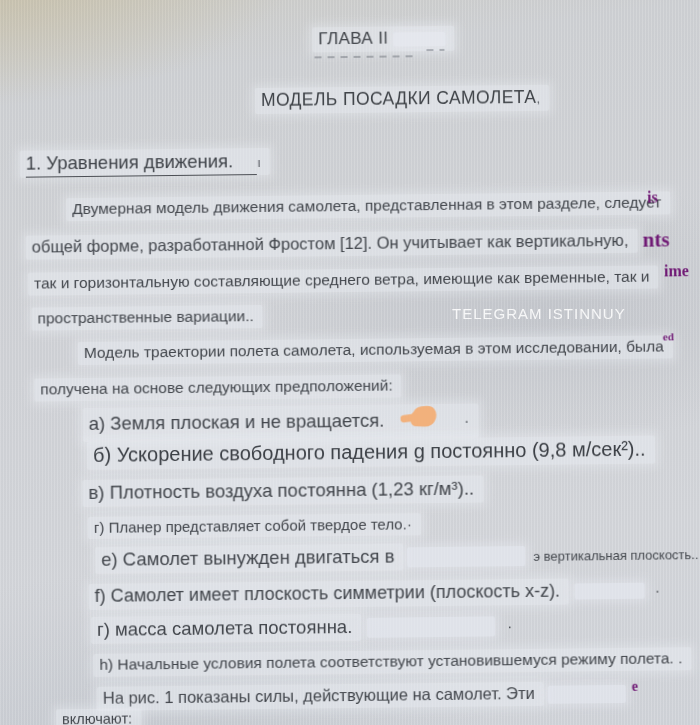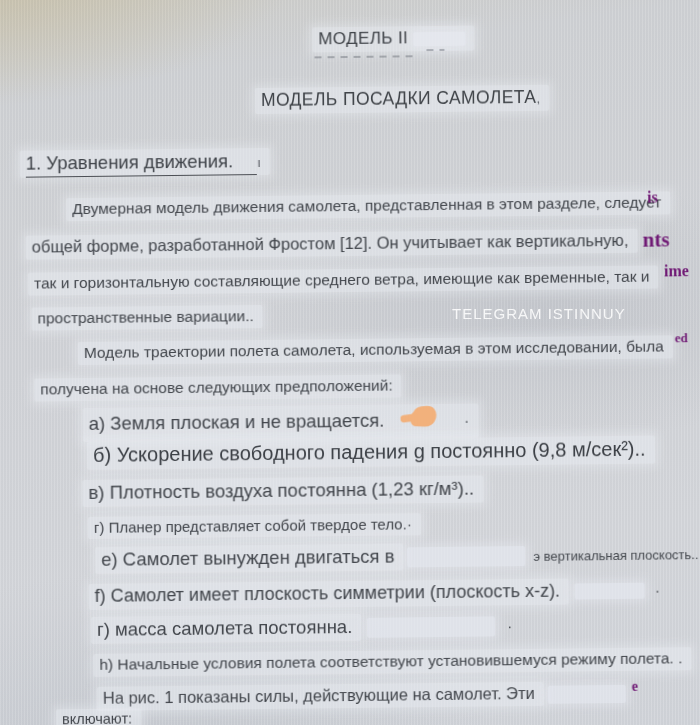--- a/index.html
+++ b/index.html
@@ -29,21 +29,21 @@
     color:rgba(255,255,255,0.85);font-family:"Liberation Sans",sans-serif;}
   .hand{display:inline-block;vertical-align:-4px;margin-left:16px;transform:rotate(-6deg);}
   #inc{border-bottom:2px dashed rgba(105,110,120,0.45);padding-bottom:2px;}
 </style>
 </head>
 <body>
 
 <div id="sheet">
 
   <div class="ln ov ctr" style="left:316px;top:27px;font-size:17px;">
-    <span>МОДЕЛЬ II</span>
+    <span>ГЛАВА II</span>
     <span class="gapbox" style="width:52px;height:14px;"></span>
   </div>
   <div class="dashes" style="left:318px;top:56px;width:104px;"></div>
   <div class="dashes" style="left:430px;top:50px;width:18px;"></div>
 
   <div class="ln ov ctr" style="left:258px;top:87px;font-size:17.5px;">
     <span>МОДЕЛЬ ПОСАДКИ САМОЛЕТА</span><span class="tail">,</span>
   </div>
 
   <div class="ln ov" style="left:22px;top:147px;font-size:18.5px;color:#3e4248;">
@@ -55,21 +55,21 @@
 
   <div class="ln ov" style="left:27px;top:232px;font-size:16.5px;">общей форме, разработанной Фростом [12]. Он учитывает как вертикальную,</div>
   <div class="ln mono" style="left:644px;top:231px;font-size:21px;">nts</div>
 
   <div class="ln ov" style="left:29px;top:269px;font-size:15.5px;">так и горизонтальную составляющие среднего ветра, имеющие как временные, так и</div>
   <div class="ln mono" style="left:665px;top:266px;font-size:16px;">ime</div>
 
   <div class="ln ov" style="left:32px;top:304px;font-size:15.5px;">пространственные вариации..</div>
 
   <div class="ln ov" style="left:78px;top:339px;font-size:15.5px;">Модель траектории полета самолета, используемая в этом исследовании, была</div>
-  <div class="ln mono" style="left:663px;top:334px;font-size:13px;margin-left:12px;">ed</div>
+  <div class="ln mono" style="left:663px;top:334px;font-size:11px;">ed</div>
 
   <div class="ln ov" style="left:34px;top:375px;font-size:15.5px;">получена на основе следующих предположений:</div>
 
   <div class="ln ov" style="left:82px;top:405px;font-size:18.5px;">
     <span>а) Земля плоская и не вращается.</span><span class="hand"><svg width="38" height="24" viewBox="0 0 38 24" aria-hidden="true">
           <g fill="#f2b17c">
             <rect x="0" y="7" width="22" height="7.5" rx="3.7"></rect>
             <path d="M14 5 q2-4 8-4.5 q10-1 13 4 q3 6-1 12 q-3 5-11 4.5 l-9-1.5 q-4-1-4-6 q0-6 4-8.5z"></path>
             <rect x="16" y="2.5" width="13" height="5" rx="2.5" transform="rotate(-12 22 5)"></rect>
           </g>

